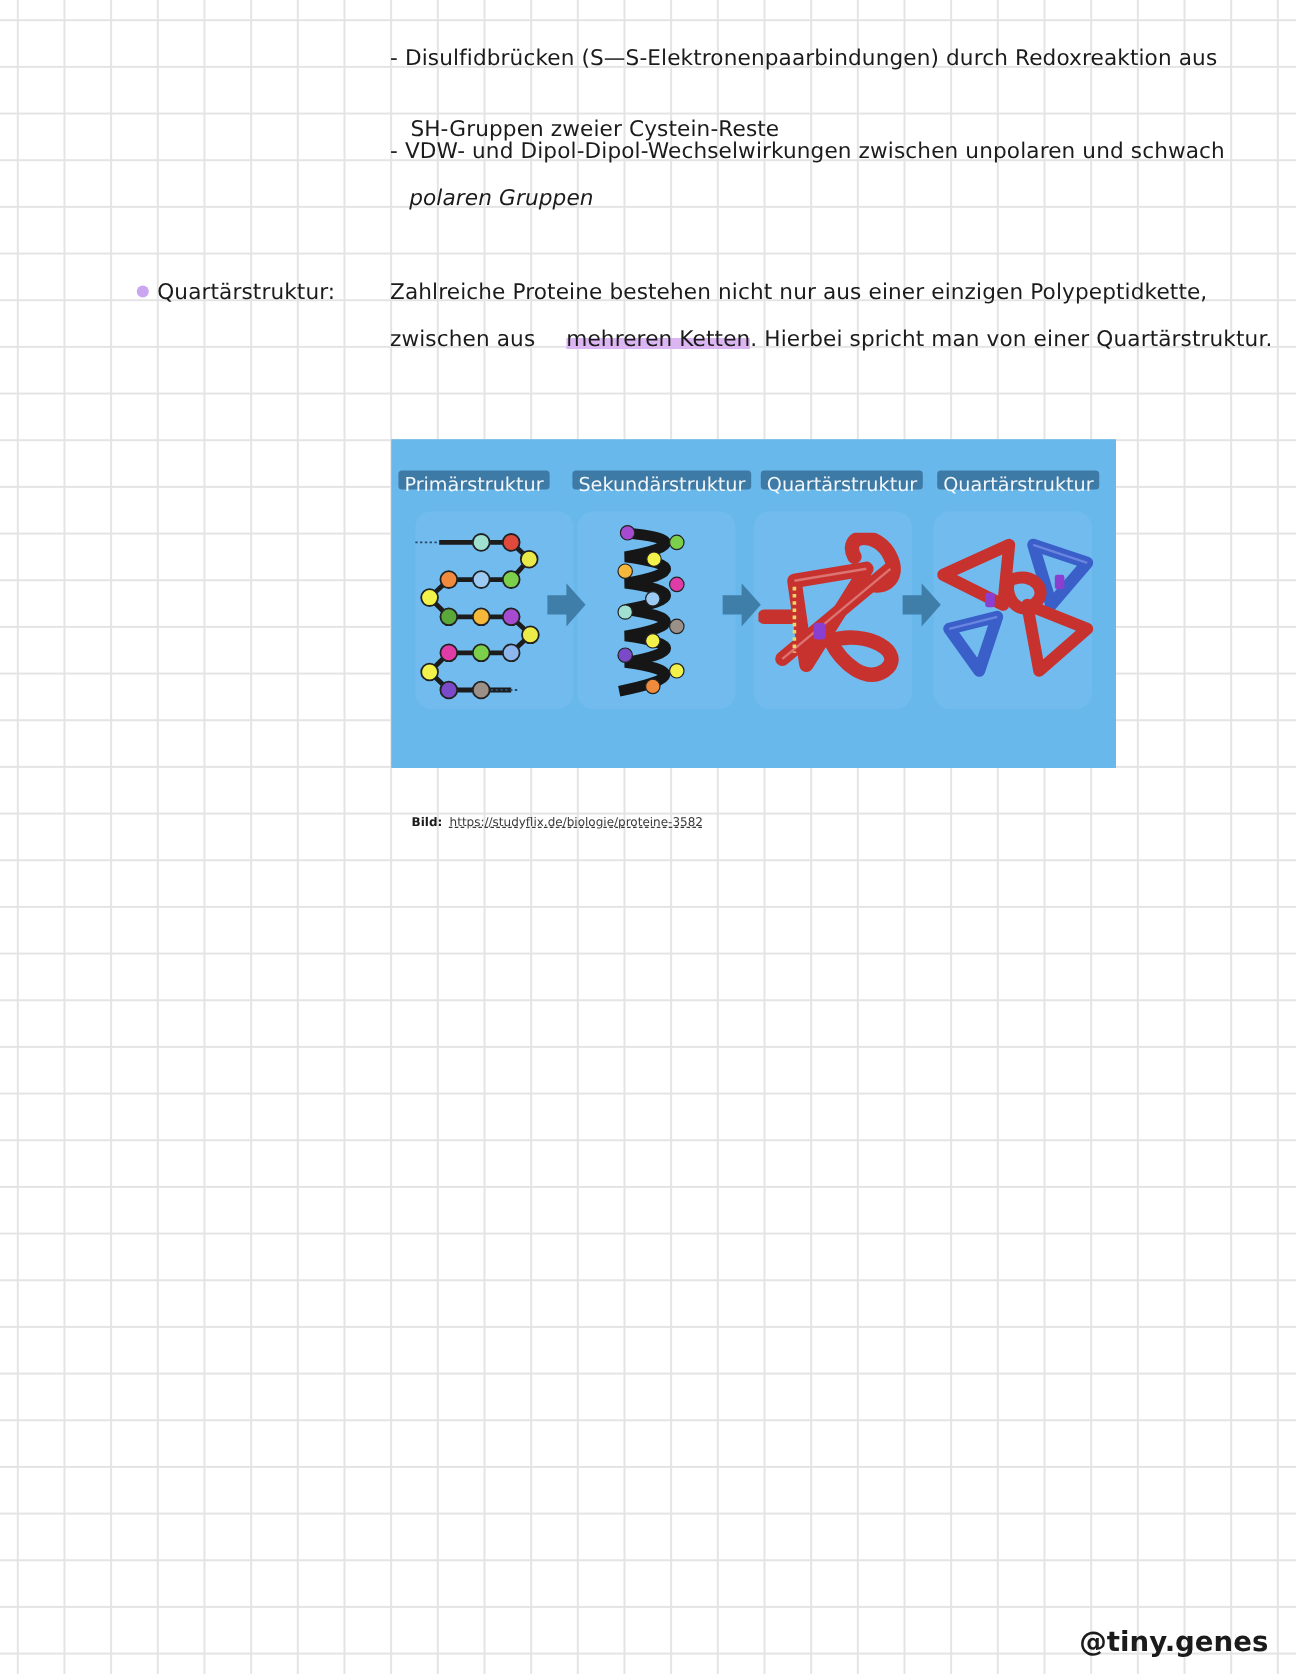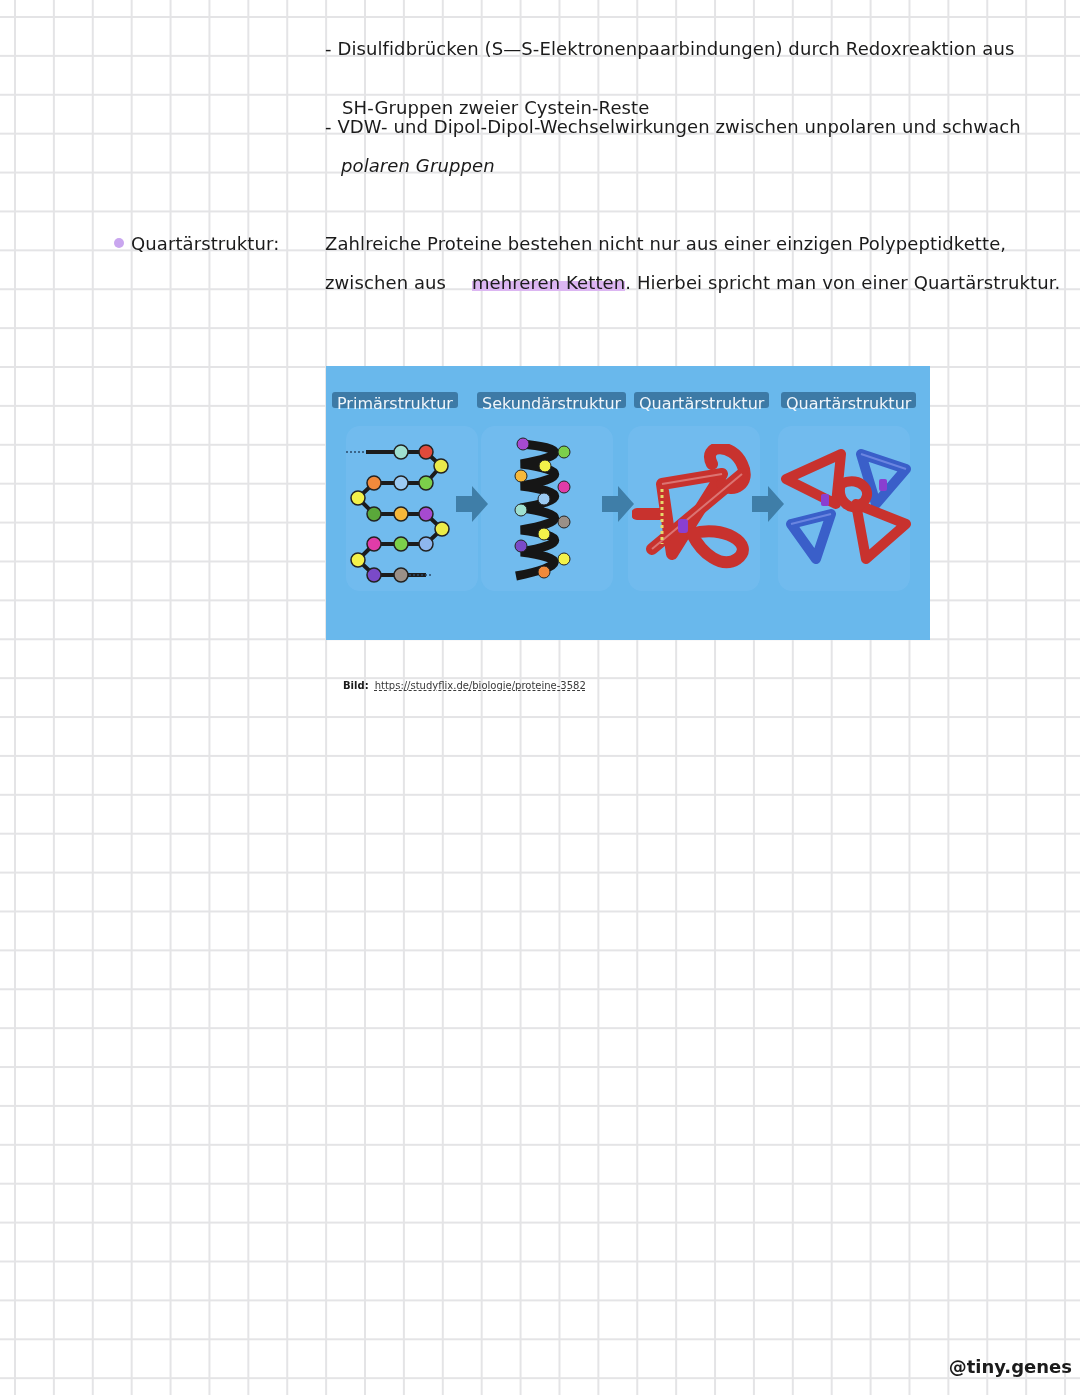--- a/index.html
+++ b/index.html
@@ -43,22 +43,22 @@
       font-family: "DejaVu Sans", sans-serif; white-space: nowrap;
     }
     .arrow { position: absolute; top: 120px; }
     .caption {
       position: absolute; left: 343px; top: 644px;
       font-size: 10px; white-space: nowrap; margin-top: 36px;
     }
     .caption b { font-weight: bold; margin-right: 6px; }
     .caption a { color: #3a3a3a; text-decoration: underline dashed; }
     .handle {
-      position: absolute; right: 8px; top: 1356px;
-      font-size: 18px; font-weight: bold;
+      position: absolute; right: 23px; top: 1356px;
+      font-size: 23px; font-weight: bold;
     }
   </style>
 </head>
 <body>
 
 <div class="text" style="left:325px; top:38px;text-align:center;">- Disulfidbrücken (S—S-Elektronenpaarbindungen) durch Redoxreaktion aus</div>
 <div class="text" style="left:342px; top:77px;margin-top:20px;">SH-Gruppen zweier Cystein-Reste</div>
 <div class="text" style="left:325px; top:116px;">- VDW- und Dipol-Dipol-Wechselwirkungen zwischen unpolaren und schwach</div>
 <div class="text" style="left:341px; top:155px;font-style:italic;">polaren Gruppen</div>
 

